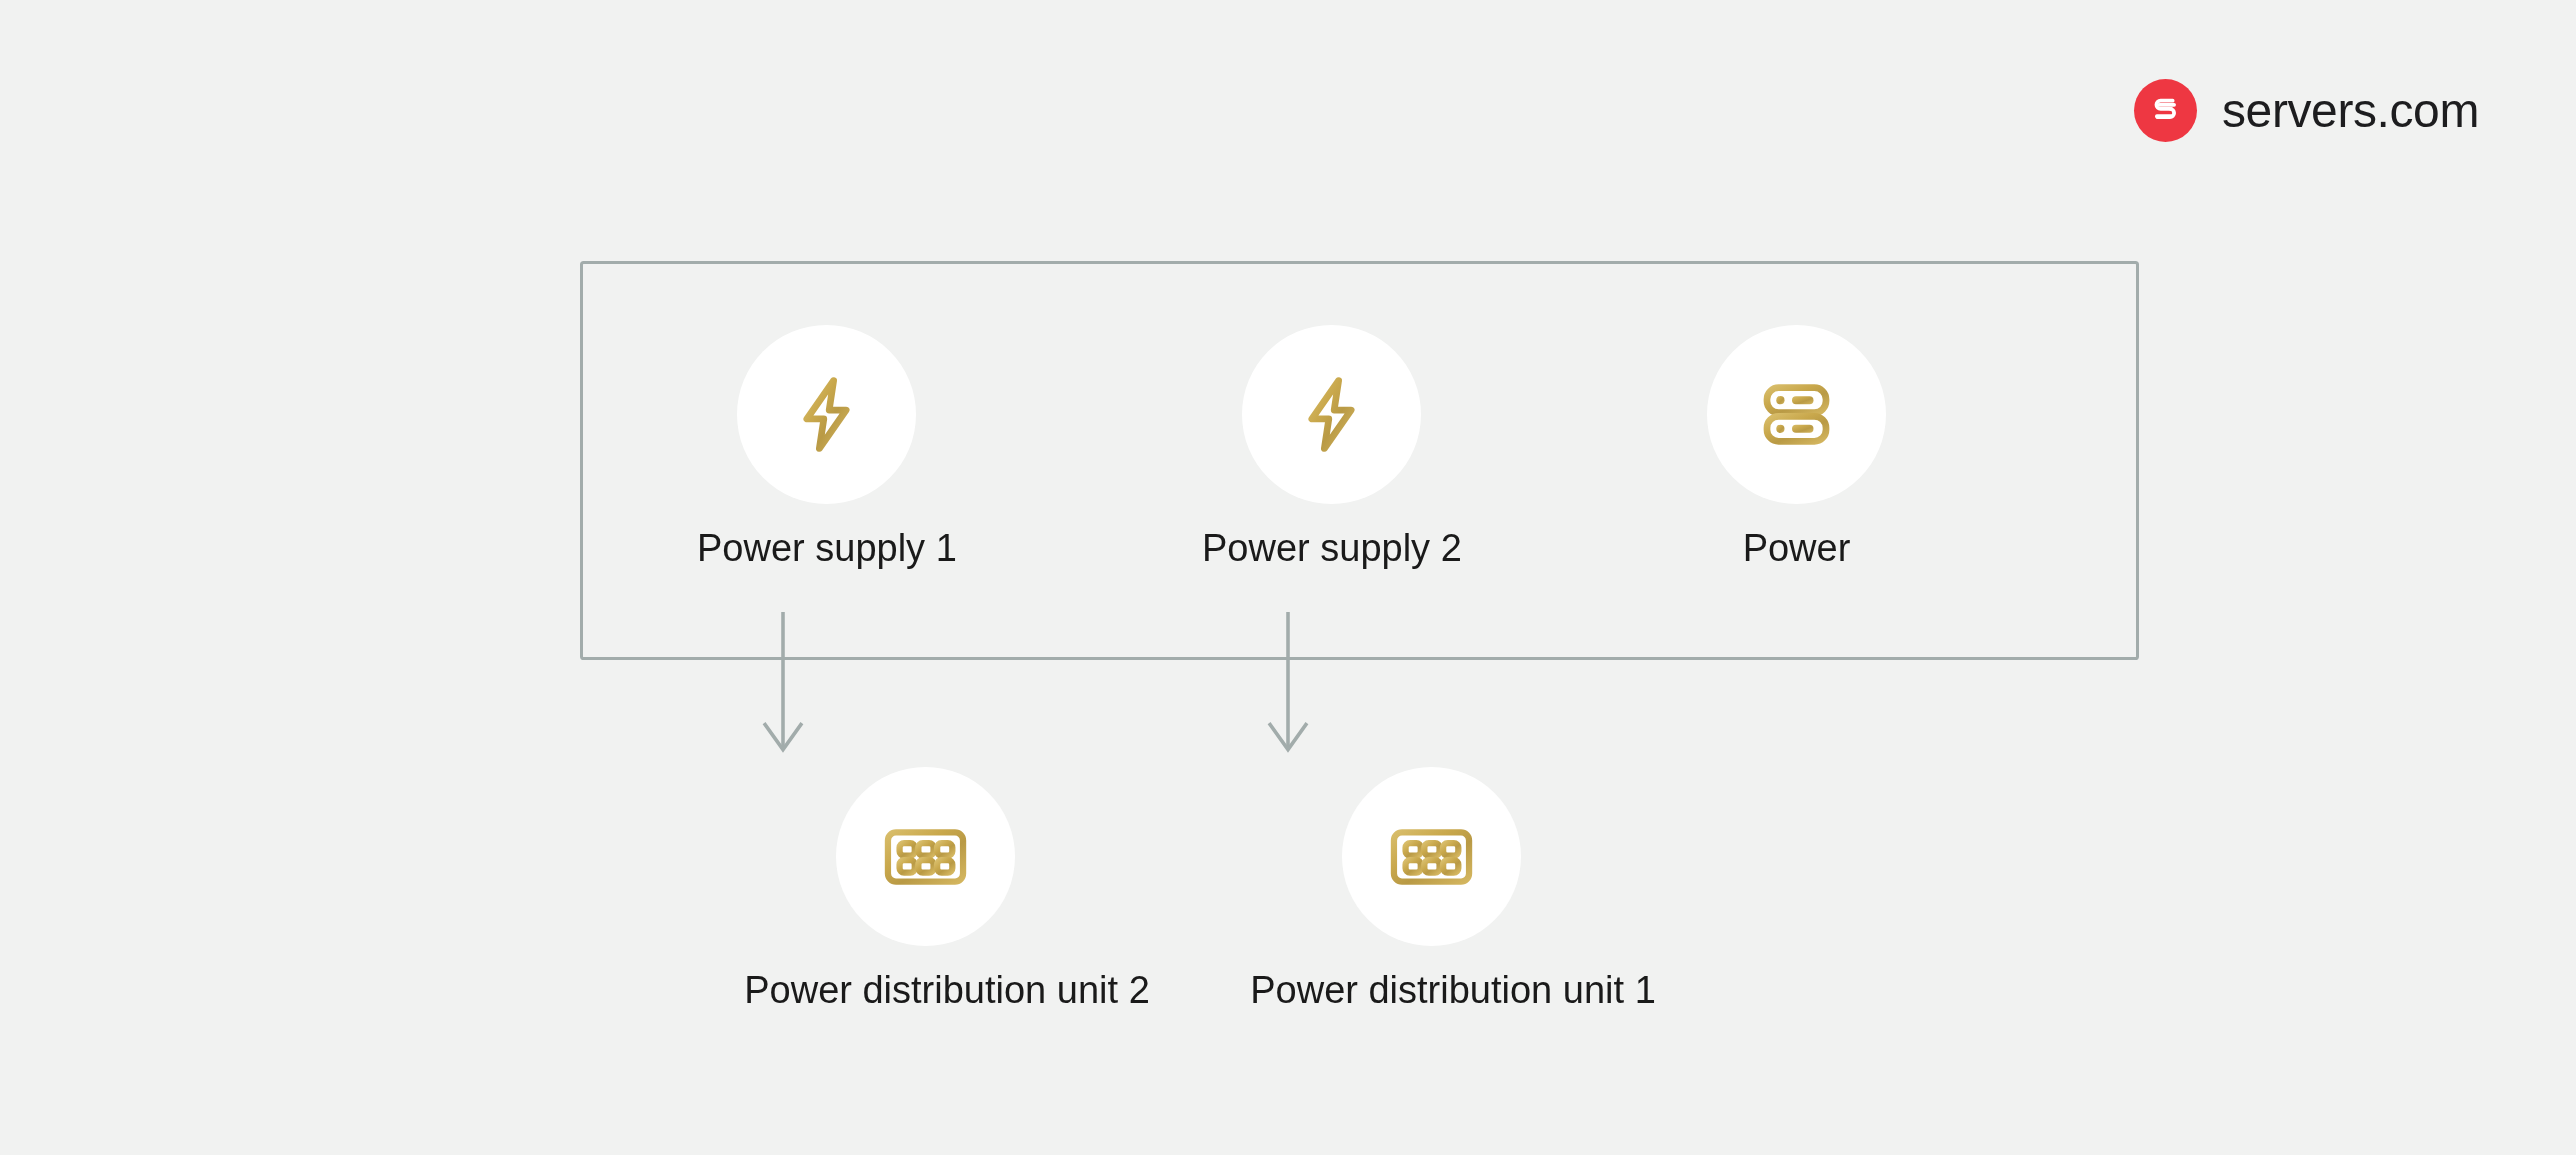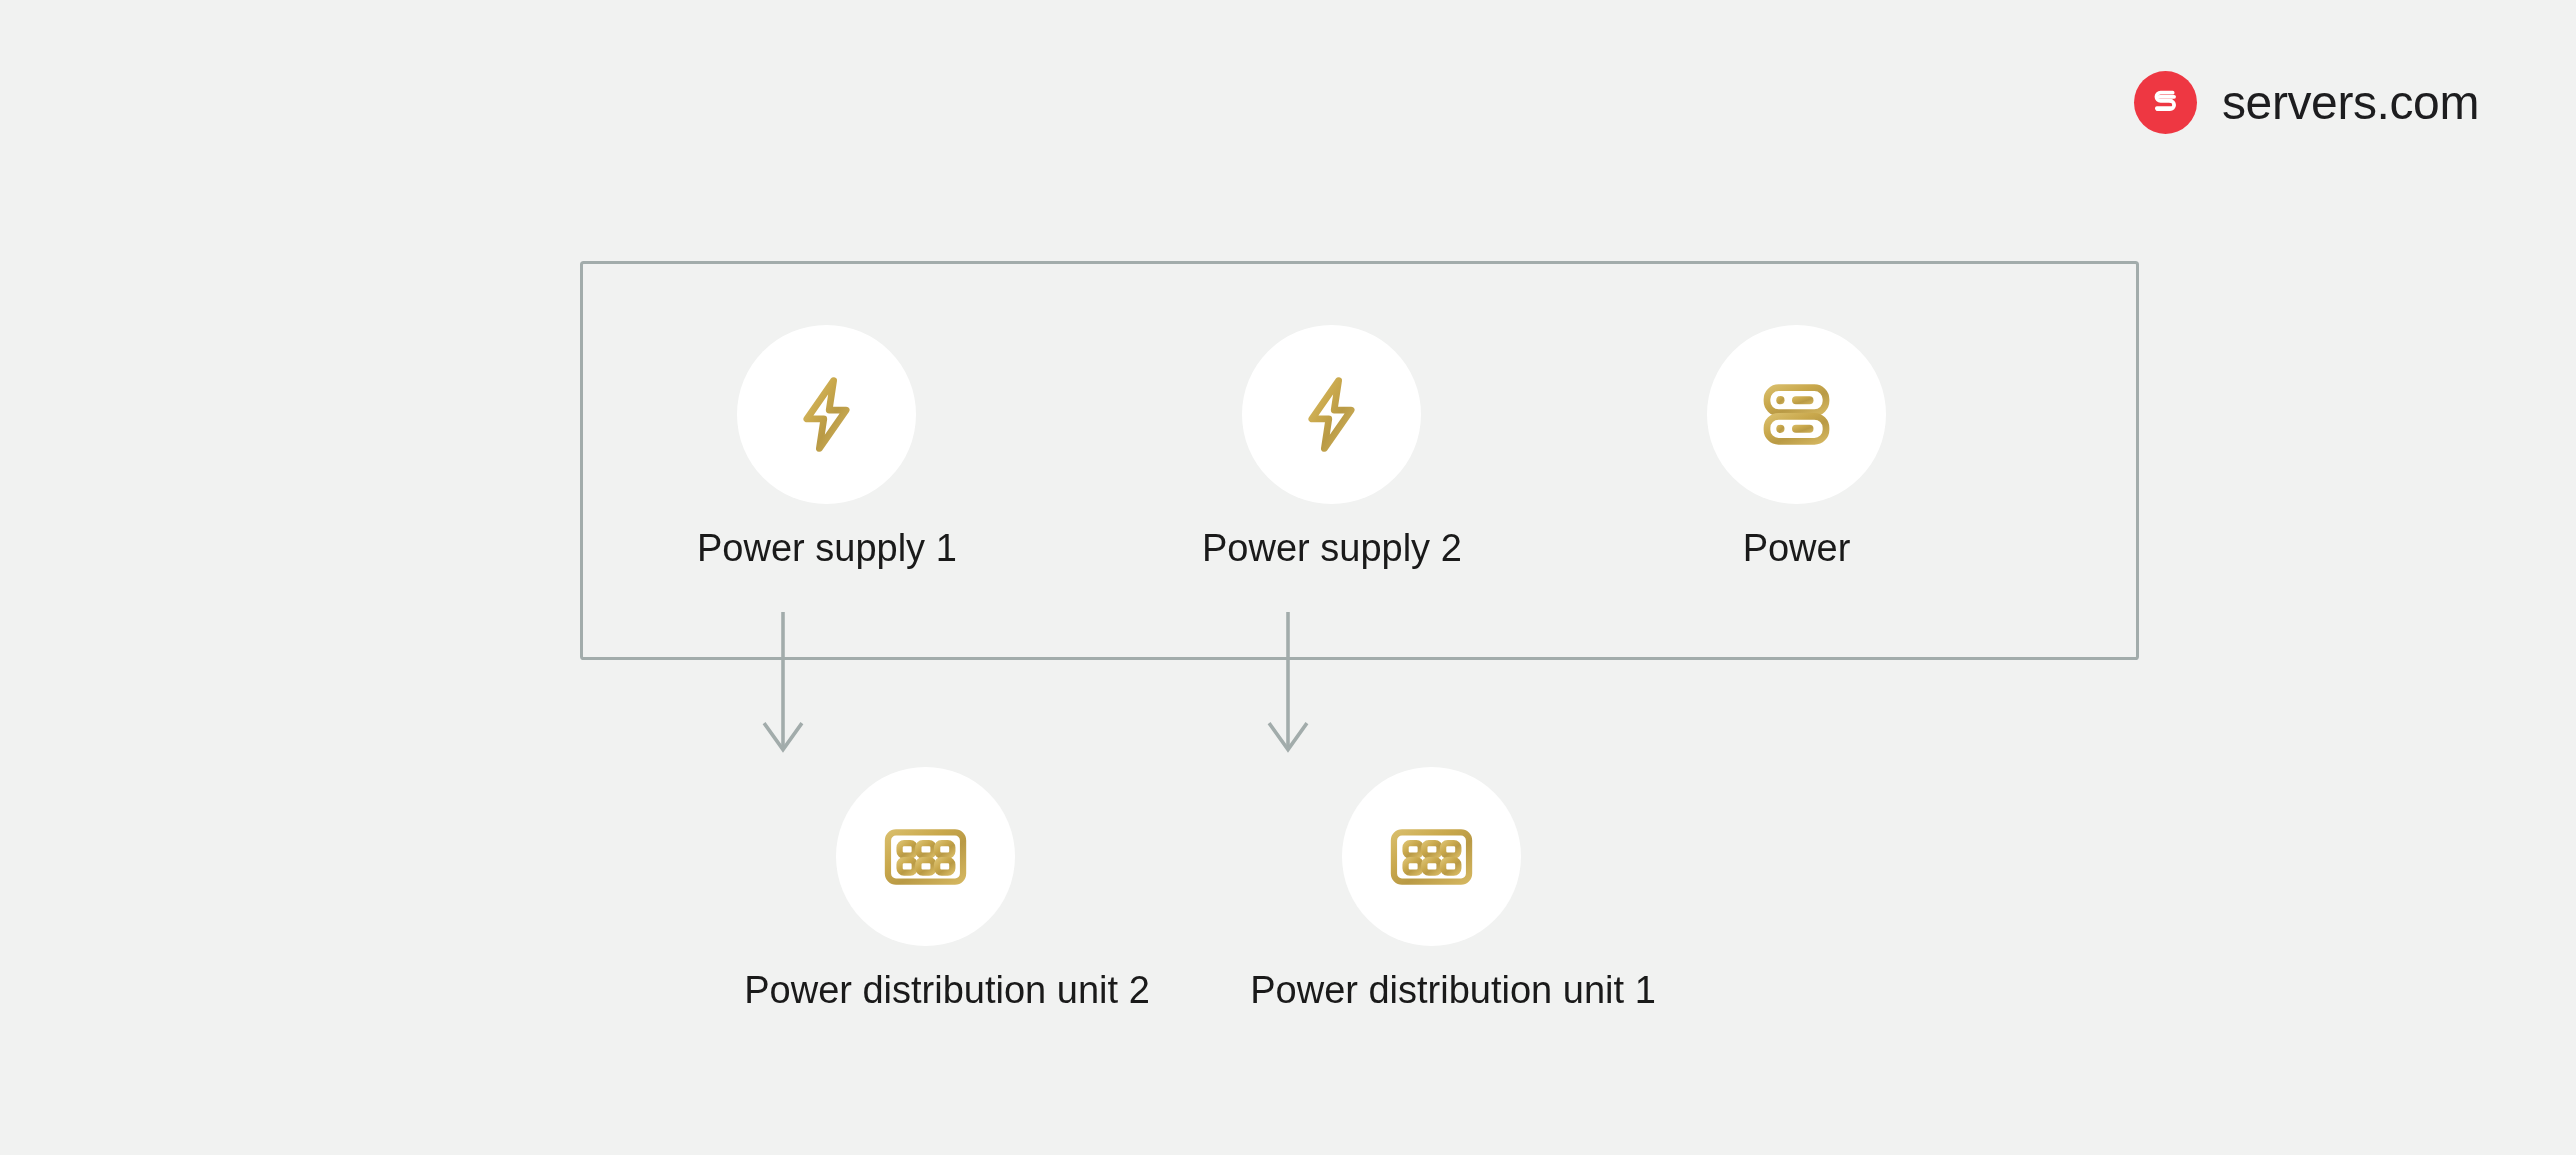--- a/index.html
+++ b/index.html
@@ -13,21 +13,21 @@
     height: 1156px;
     position: relative;
     overflow: hidden;
     font-family: "Liberation Sans", "DejaVu Sans", sans-serif;
     background: #f1f2f1;
   }
 
   
   .brand {
     position: absolute;
-    top: 71px;
+    top: 79px;
     right: 97px;
     display: flex;
     align-items: center;
     gap: 25px;
   }
   .brand-mark {
     width: 63px;
     height: 63px;
     border-radius: 50%;
     background: #ee3742;

